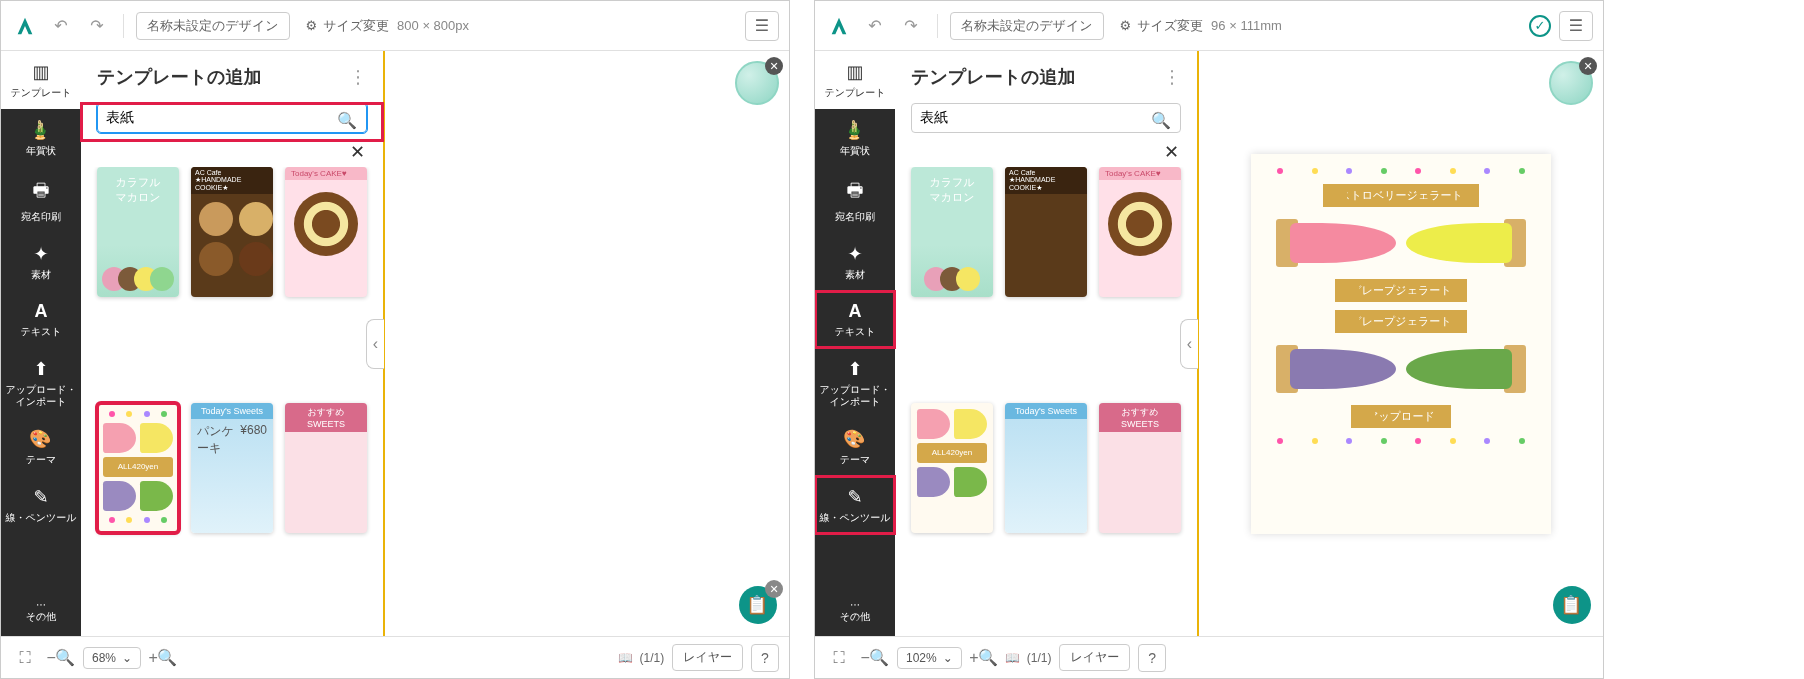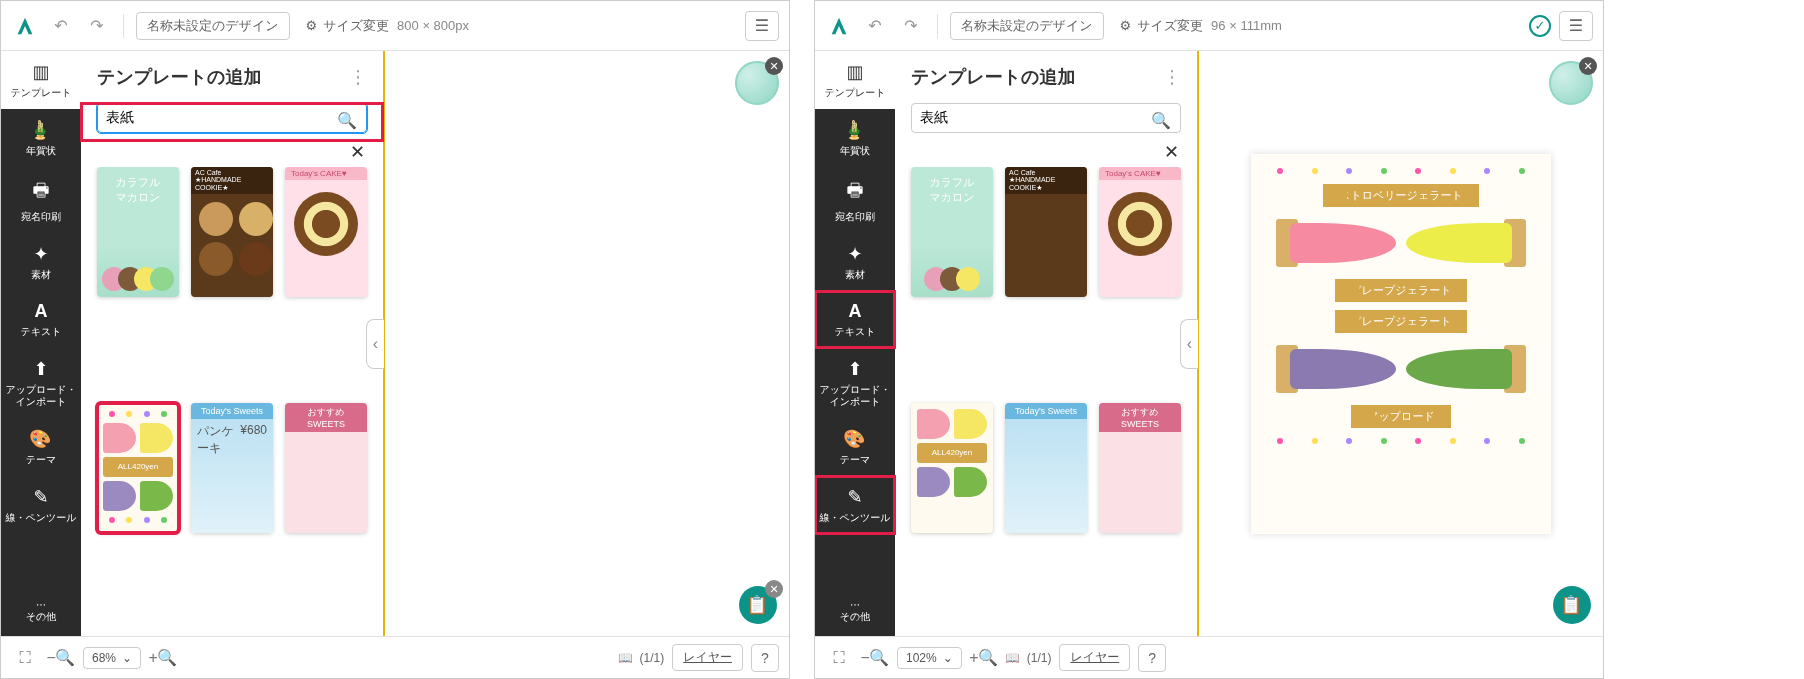--- a/index.html
+++ b/index.html
@@ -43,21 +43,21 @@
   .canvas { flex: 1; position: relative; background: #fff; display: flex; align-items: center; justify-content: center; }
   .mascot { position: absolute; top: 10px; right: 10px; width: 44px; height: 44px; background: radial-gradient(circle at 30% 30%, #d0f0e8, #8fd6c4); border-radius: 50%; border: 2px solid #8fd6c4; }
   .mascot-close { position: absolute; top: -6px; right: -6px; width: 18px; height: 18px; background: #555; border-radius: 50%; color: #fff; font-size: 11px; display: flex; align-items: center; justify-content: center; }
   .fab { position: absolute; bottom: 12px; right: 12px; width: 38px; height: 38px; background: #0d9488; border-radius: 50%; color: #fff; display: flex; align-items: center; justify-content: center; font-size: 18px; }
   .fab-close { position: absolute; top: -6px; right: -6px; width: 18px; height: 18px; background: #888; border-radius: 50%; color: #fff; font-size: 11px; display: flex; align-items: center; justify-content: center; }
   .statusbar { height: 42px; border-top: 1px solid #e0e0e0; display: flex; align-items: center; padding: 0 10px; gap: 8px; }
   .sb-btn { width: 28px; height: 28px; display: flex; align-items: center; justify-content: center; color: #777; border-radius: 4px; cursor: pointer; }
   .zoom-box { border: 1px solid #ccc; border-radius: 4px; padding: 3px 8px; font-size: 12px; color: #555; display: flex; align-items: center; gap: 6px; }
   .status-msg { flex: 1; text-align: center; color: #888; font-size: 12px; font-style: italic; }
   .page-ind { display: flex; align-items: center; gap: 6px; color: #666; font-size: 12px; }
-  .layer-btn { border: 1px solid #ccc; border-radius: 4px; padding: 4px 10px; font-size: 12px; color: #555; text-decoration: underline; }
+  .layer-btn { border: 1px solid #ccc; border-radius: 4px; padding: 4px 10px; font-size: 12px; color: #555; }
   .help-btn { width: 28px; height: 28px; border: 1px solid #ccc; border-radius: 4px; display: flex; align-items: center; justify-content: center; color: #666; font-size: 14px; }
   
   .th-macaron { background: linear-gradient(#bce8d8 60%, #a8dfc9); display:flex; align-items:flex-end; justify-content:center; }
   .th-cookie { background: #5a3a1a; }
   .th-roll { background: #ffe0e8; }
   .th-gelato { background: #fffaf0; display:flex; flex-direction:column; padding:6px; gap:4px;}
   .th-sweets1 { background: linear-gradient(#b8dff2, #e0f2fa); }
   .th-sweets2 { background: #fbe0e6; }
   .th-band { height: 20px; border-radius: 3px; font-size: 8px; color:#fff; display:flex; align-items:center; justify-content:center; }
   .gelato-row { display:flex; gap:4px; height:30px; }

